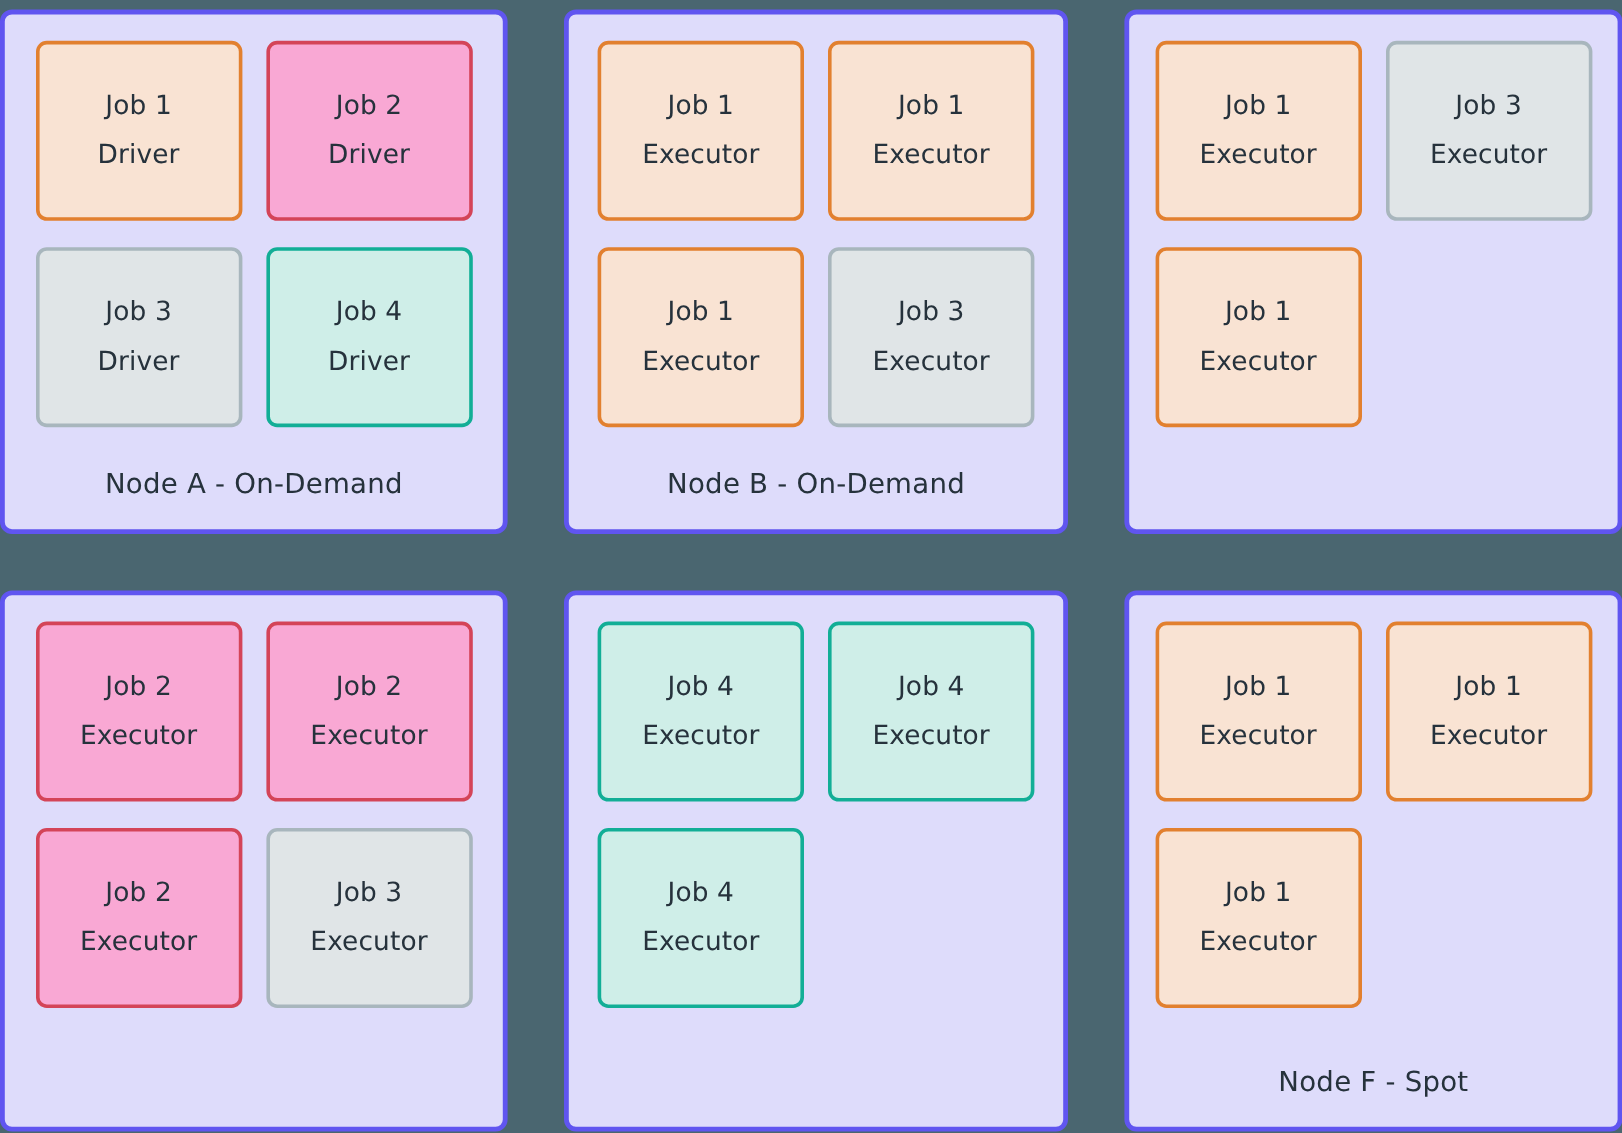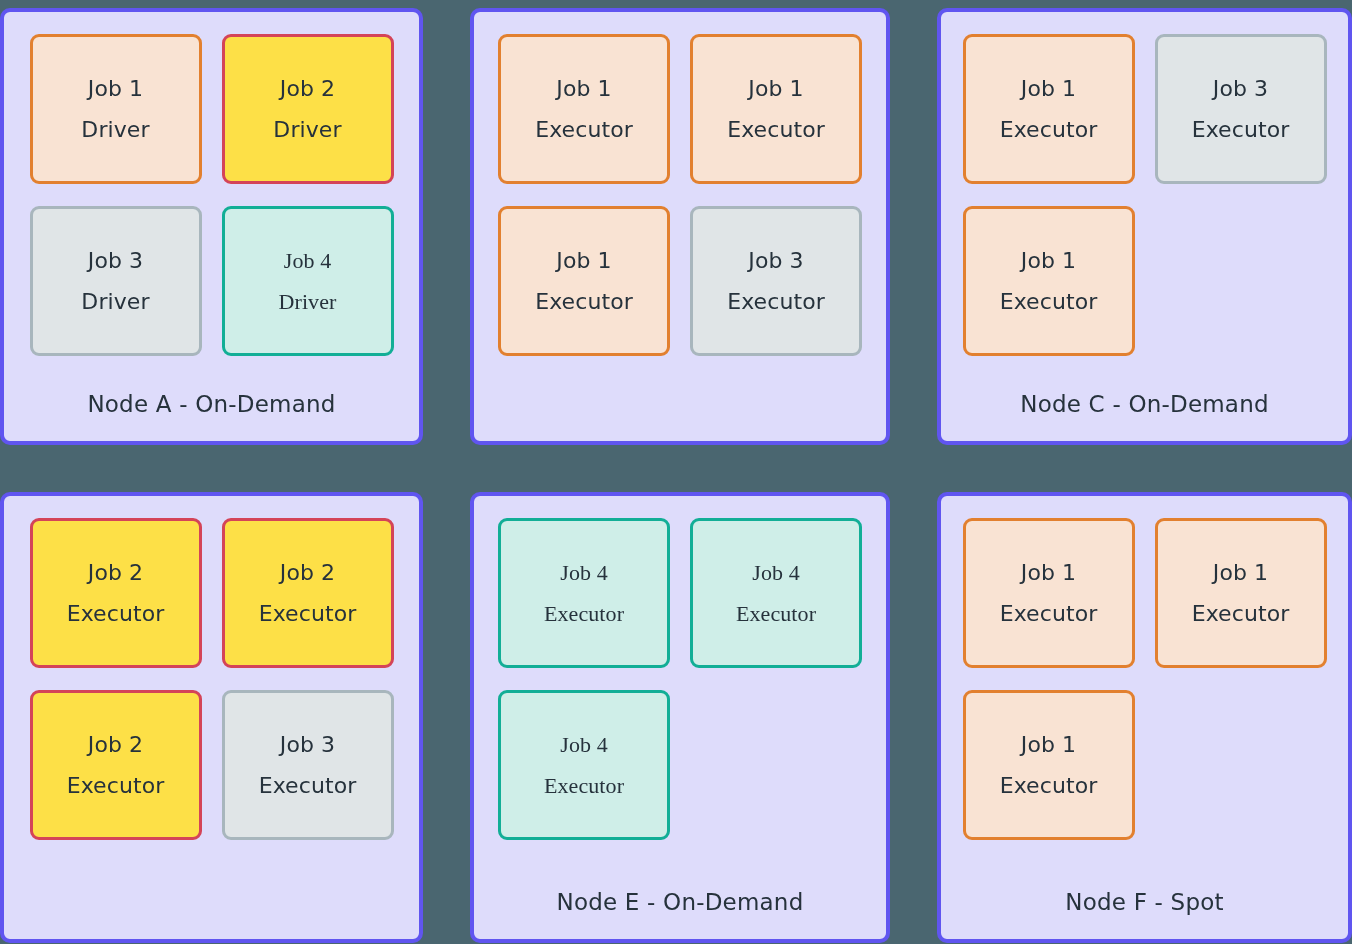--- a/index.html
+++ b/index.html
@@ -60,23 +60,23 @@
   .task-box .line {
     display: block;
     white-space: nowrap;
   }
   .task-box.empty {
     border: none;
     background: transparent;
   }
   
   .c-orange { background: #f9e3d3; border-color: #e2802f; }
-  .c-red    { background: #fde047; border-color: #d44458; }
+  .c-red    { background: #f9a8d4; border-color: #d44458; }
   .c-gray   { background: #e0e5e7; border-color: #a8b6bd; text-align: center; }
-  .c-teal   { background: #cfeee8; border-color: #12ae96; font-family: Liberation Serif, serif; }
+  .c-teal   { background: #cfeee8; border-color: #12ae96; }
 
   .node-label {
     position: absolute;
     left: 0;
     right: 0;
     bottom: 24px;
     text-align: center;
     font-size: 23px;
     color: #26323c;
     letter-spacing: 0.2px;
@@ -124,41 +124,41 @@
         </div>
         <div class="task-box c-orange">
           <span class="line">Job 1</span>
           <span class="line">Executor</span>
         </div>
         <div class="task-box c-gray">
           <span class="line">Job 3</span>
           <span class="line">Executor</span>
         </div>
       </div>
+    <div class="node-label">Node B - On-Demand</div>
   </div>
 
   <div class="gap"></div>
 
   <div class="node-panel">
     <div class="slot-grid">
         <div class="task-box c-orange">
           <span class="line">Job 1</span>
           <span class="line">Executor</span>
         </div>
         <div class="task-box c-gray">
           <span class="line">Job 3</span>
           <span class="line">Executor</span>
         </div>
         <div class="task-box c-orange">
           <span class="line">Job 1</span>
           <span class="line">Executor</span>
         </div>
         <div class="task-box empty"></div>
       </div>
-    <div class="node-label">Node C - On-Demand</div>
   </div>
 
   <div class="gap"></div>
   <div class="gap"></div>
   <div class="gap"></div>
   <div class="gap"></div>
   <div class="gap"></div>
 
   <div class="node-panel">
     <div class="slot-grid">
@@ -192,21 +192,20 @@
         <div class="task-box c-teal">
           <span class="line">Job 4</span>
           <span class="line">Executor</span>
         </div>
         <div class="task-box c-teal">
           <span class="line">Job 4</span>
           <span class="line">Executor</span>
         </div>
         <div class="task-box empty"></div>
       </div>
-    <div class="node-label">Node E - On-Demand</div>
   </div>
 
   <div class="gap"></div>
 
   <div class="node-panel">
     <div class="slot-grid">
         <div class="task-box c-orange">
           <span class="line">Job 1</span>
           <span class="line">Executor</span>
         </div>

